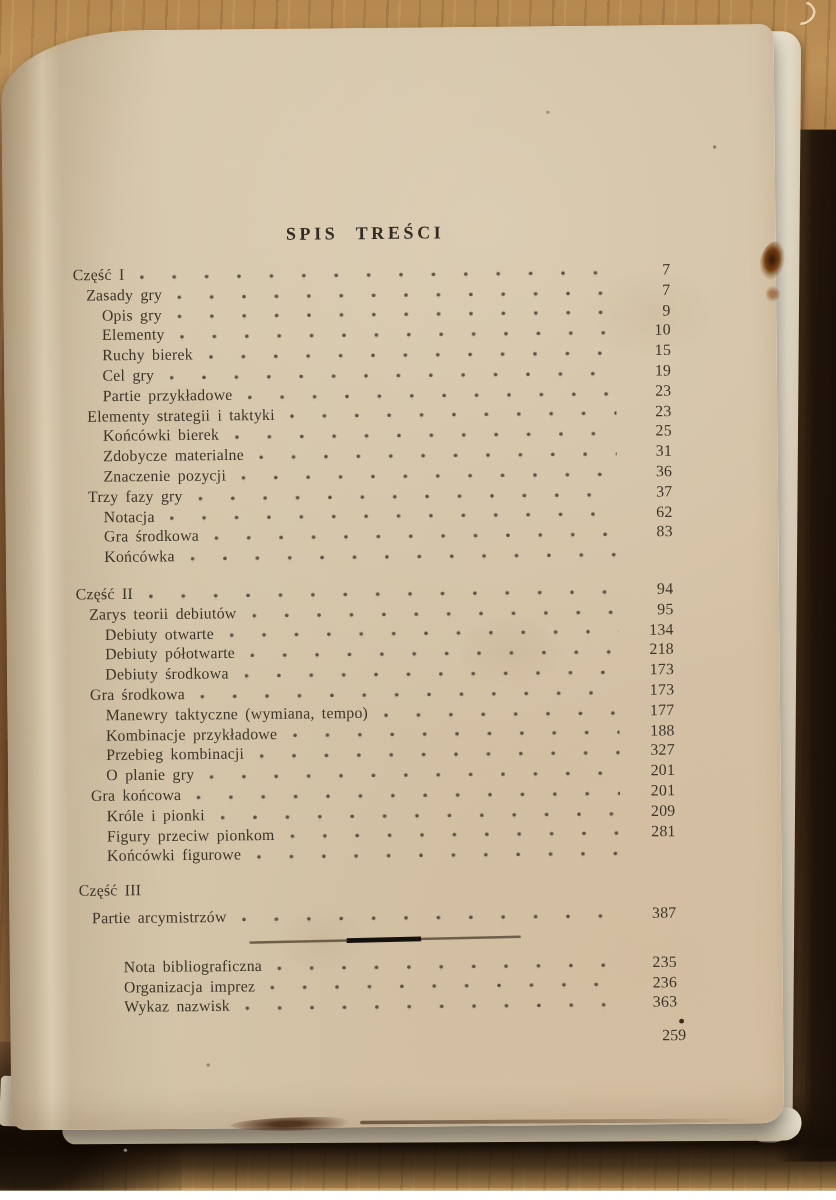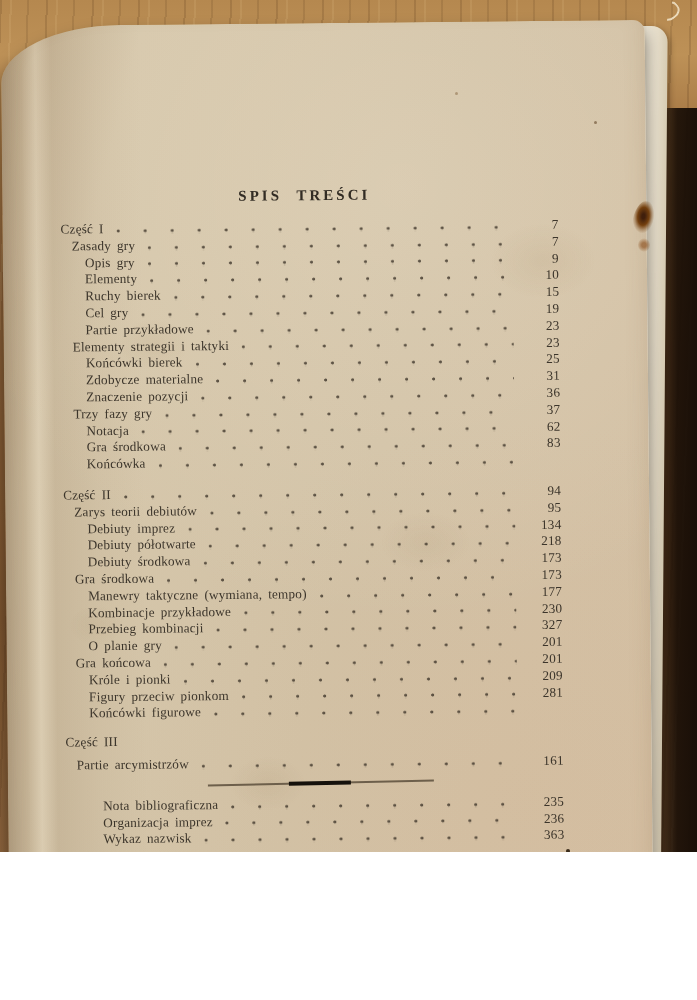--- a/index.html
+++ b/index.html
@@ -1,17 +1,17 @@
 <!DOCTYPE html>
 <html><head>
 <meta charset="utf-8">
 <style>
   html,body{margin:0;padding:0;}
   body{width:697px;height:1000px;overflow:hidden;font-family:"Liberation Serif","DejaVu Serif",serif;}
-  .scene{position:relative;width:697px;height:852px;overflow:hidden;background:#8a6038;}
+  .scene{position:relative;width:697px;height:992px;overflow:hidden;background:#8a6038;}
 
   
   .wood{position:absolute;inset:0;
     background:
       repeating-linear-gradient(92deg,
         rgba(70,40,15,.16) 0 2px, rgba(0,0,0,0) 2px 10px,
         rgba(255,225,170,.10) 10px 12px, rgba(0,0,0,0) 12px 27px,
         rgba(60,34,12,.12) 27px 29px, rgba(0,0,0,0) 29px 46px),
       linear-gradient(180deg,#b5884f 0,#bd9157 55px,#a87a46 120px,#8a6038 300px,
         #7c5530 620px,#8f6740 900px,#c0955a 958px,#c9a061 1000px);
@@ -201,21 +201,21 @@
             <span>Część II</span>
             <span class="leader"></span>
             <span class="num">94</span>
           </div>
           <div class="row lvl1">
             <span>Zarys teorii debiutów</span>
             <span class="leader"></span>
             <span class="num">95</span>
           </div>
           <div class="row lvl2">
-            <span>Debiuty imprez</span>
+            <span>Debiuty otwarte</span>
             <span class="leader"></span>
             <span class="num">134</span>
           </div>
           <div class="row lvl2">
             <span>Debiuty półotwarte</span>
             <span class="leader"></span>
             <span class="num">218</span>
           </div>
           <div class="row lvl2">
             <span>Debiuty środkowa</span>
@@ -228,21 +228,21 @@
             <span class="num">173</span>
           </div>
           <div class="row lvl2">
             <span>Manewry taktyczne (wymiana, tempo)</span>
             <span class="leader"></span>
             <span class="num">177</span>
           </div>
           <div class="row lvl2">
             <span>Kombinacje przykładowe</span>
             <span class="leader"></span>
-            <span class="num">230</span>
+            <span class="num">188</span>
           </div>
           <div class="row lvl2">
             <span>Przebieg kombinacji</span>
             <span class="leader"></span>
             <span class="num">327</span>
           </div>
           <div class="row lvl2">
             <span>O planie gry</span>
             <span class="leader"></span>
             <span class="num">201</span>
@@ -270,21 +270,21 @@
         </div>
         <div class="sec sec-part-3">
           <div class="row lvl0 no-dots">
             <span>Część III</span>
             <span class="leader"></span>
             <span class="num"></span>
           </div>
           <div class="row lvl1 extra-top">
             <span>Partie arcymistrzów</span>
             <span class="leader"></span>
-            <span class="num">161</span>
+            <span class="num">387</span>
           </div>
         </div>
         <div class="divider"></div>
         <div class="sec sec-backmatter">
           <div class="row lvl3">
             <span>Nota bibliograficzna</span>
             <span class="leader"></span>
             <span class="num">235</span>
           </div>
           <div class="row lvl3">

